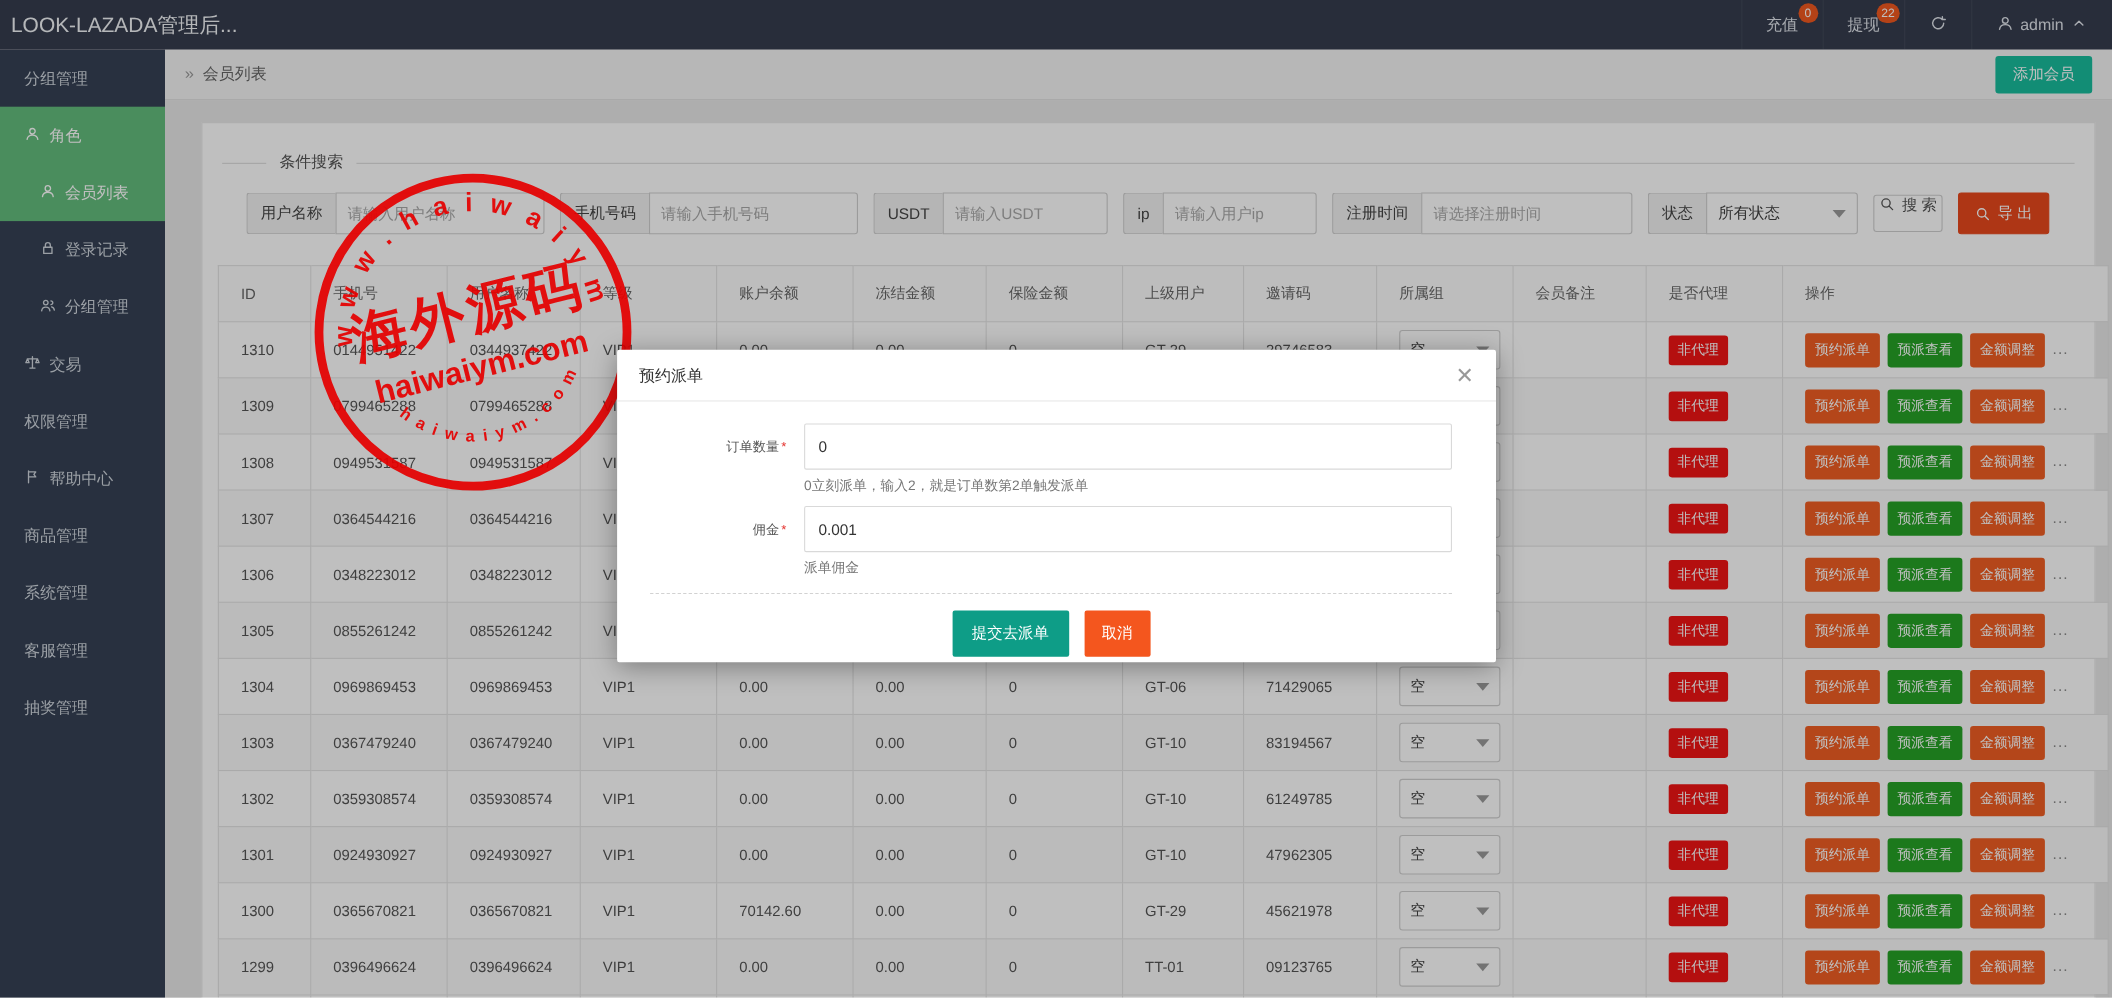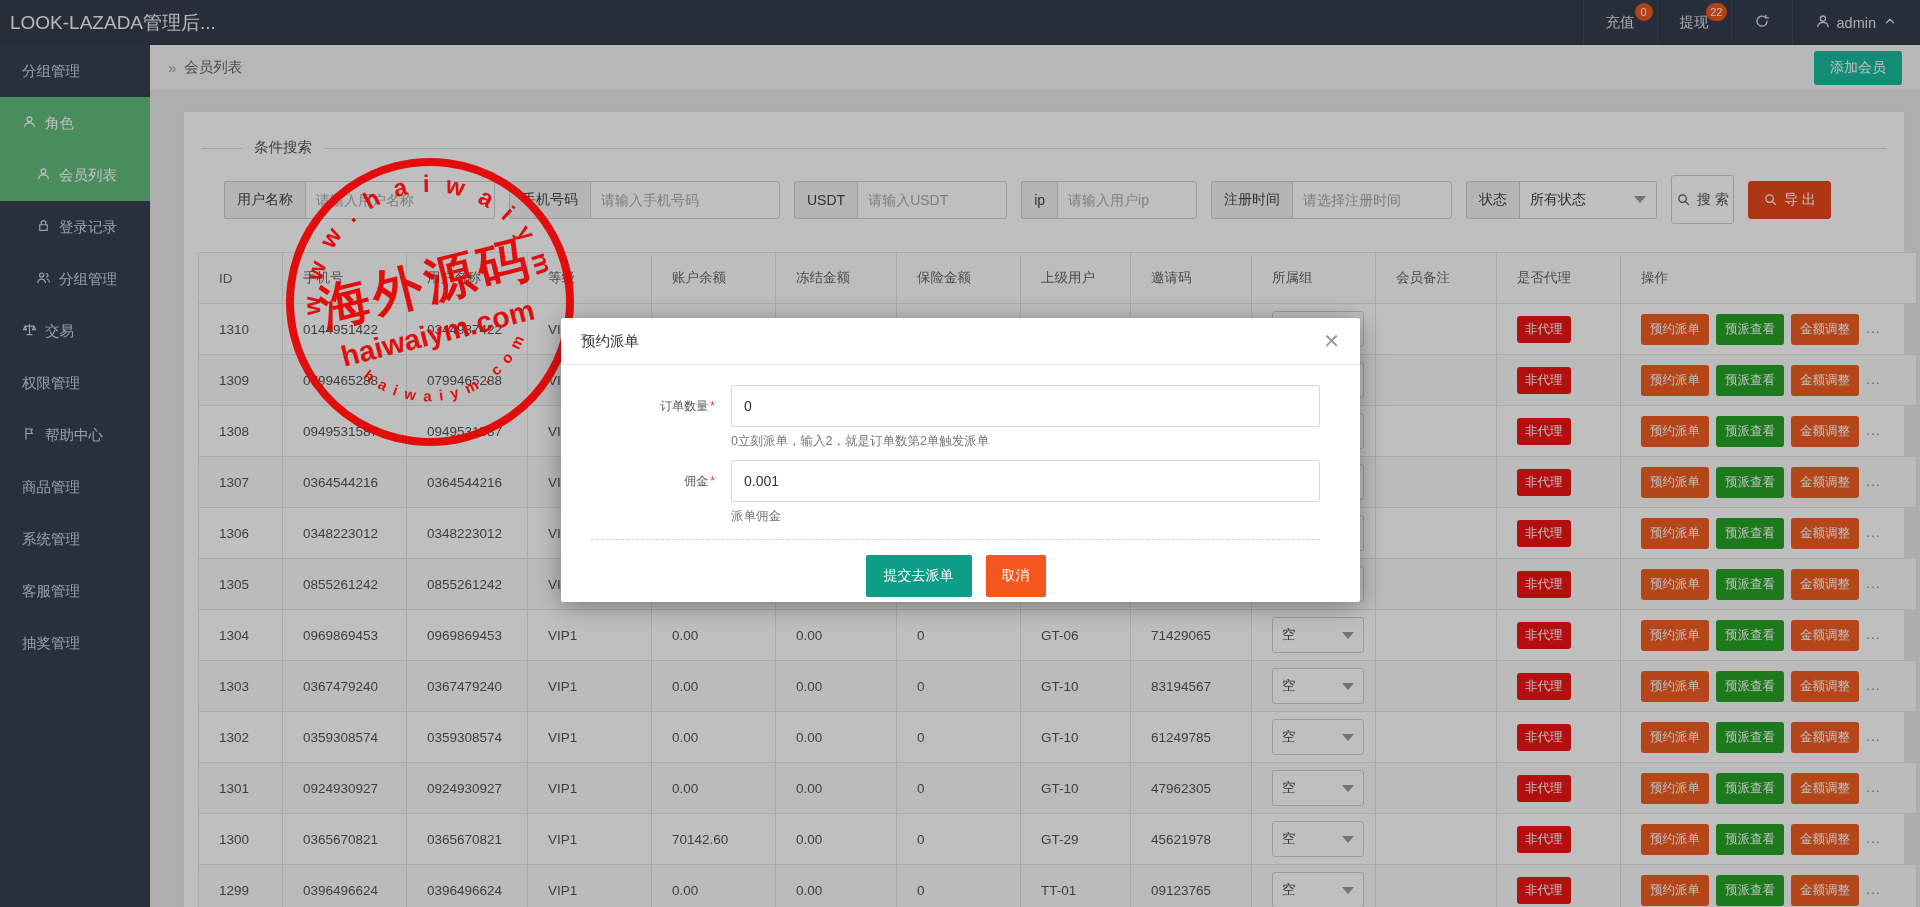--- a/index.html
+++ b/index.html
@@ -37,21 +37,21 @@
   .filter-set { position:relative; margin:8px 4px 0 4px; padding-top:12px; }
   .filter-line { position:absolute; top:12px; left:0; right:0; border-top:1px solid #dcdcdc; }
   .filter-legend { position:relative; display:inline-block; margin-left:40px; top:-10px; background:#fff; padding:0 12px; color:#555; font-size:14.5px; }
   .filter-row { display:flex; align-items:center; gap:14px; padding:8px 0 18px 22px; flex-wrap:nowrap; }
   .igroup { display:flex; align-items:stretch; height:38px; }
   .igroup .ilabel { background:#f2f2f2; border:1px solid #cfcfcf; border-right:none; display:flex; align-items:center; padding:0 12px; font-size:14px; color:#444; border-radius:3px 0 0 3px; white-space:nowrap; }
   .igroup input { border:1px solid #cfcfcf; border-radius:0 3px 3px 0; padding:0 10px; font-size:14px; color:#333; width:190px; outline:none; background:#fff; font-family:inherit; }
   .igroup input::placeholder { color:#a9a9a9; }
   .igroup .iselect { border:1px solid #cfcfcf; border-radius:0 3px 3px 0; width:138px; display:flex; align-items:center; justify-content:space-between; padding:0 10px; font-size:14px; color:#404040; background:#fff; cursor:pointer; }
   .caret-down { width:0; height:0; border-left:6px solid transparent; border-right:6px solid transparent; border-top:7px solid #9a9a9a; }
-  .search-btn { display:flex; align-items:center; gap:6px; height:49px; padding:0 4px; background:#fff; border:1px solid #cfcfcf; border-radius:3px; font-size:14px; color:#555; cursor:pointer; }
+  .search-btn { display:flex; align-items:flex-start; gap:6px; height:34px; padding:0 4px; background:#fff; border:1px solid #cfcfcf; border-radius:3px; font-size:14px; color:#555; cursor:pointer; }
   .export-btn { display:flex; align-items:center; gap:6px; height:38px; padding:0 14px; background:#e8481c; border:1px solid #e8481c; border-radius:3px; font-size:14px; color:#fff; cursor:pointer; }
   .search-btn svg { stroke:#555; } .export-btn svg { stroke:#fff; }
 
   
   table.member { border-collapse:collapse; width:1694px; margin-top:10px; table-layout:fixed; }
   table.member th, table.member td { border:1px solid #e3e3e3; height:51px; padding:0 0 0 20px; text-align:left; font-size:13.5px; color:#555; font-weight:normal; white-space:nowrap; overflow:hidden; }
   table.member th { color:#666; background:#fdfdfd; }
   tr.r-even td { background:#fafafa; }
   .grp-select { width:92px; height:36px; border:1px solid #cfcfcf; border-radius:3px; background:#fff; display:flex; align-items:center; justify-content:space-between; padding:0 9px; color:#444; cursor:pointer; }
   .agent-badge { display:inline-block; background:#f01414; color:#fff; border-radius:3px; font-size:12.5px; padding:5px 8px; }
@@ -193,21 +193,21 @@
           <div class="igroup">
             <span class="ilabel">USDT</span>
             <input placeholder="请输入USDT" style="width: 150px;">
           </div>
           <div class="igroup">
             <span class="ilabel">ip</span>
             <input placeholder="请输入用户ip" style="width: 140px;">
           </div>
           <div class="igroup">
             <span class="ilabel">注册时间</span>
-            <input placeholder="请选择注册时间" style="width: 160px;">
+            <input placeholder="请选择注册时间" style="width: 192px;">
           </div>
           <div class="igroup">
             <span class="ilabel">状态</span>
             <div class="iselect">
               <span>所有状态</span>
               <span class="caret-down"></span>
             </div>
           </div>
           <button class="search-btn">
             <svg width="15" height="15" viewBox="0 0 16 16" style="stroke: currentcolor;">

